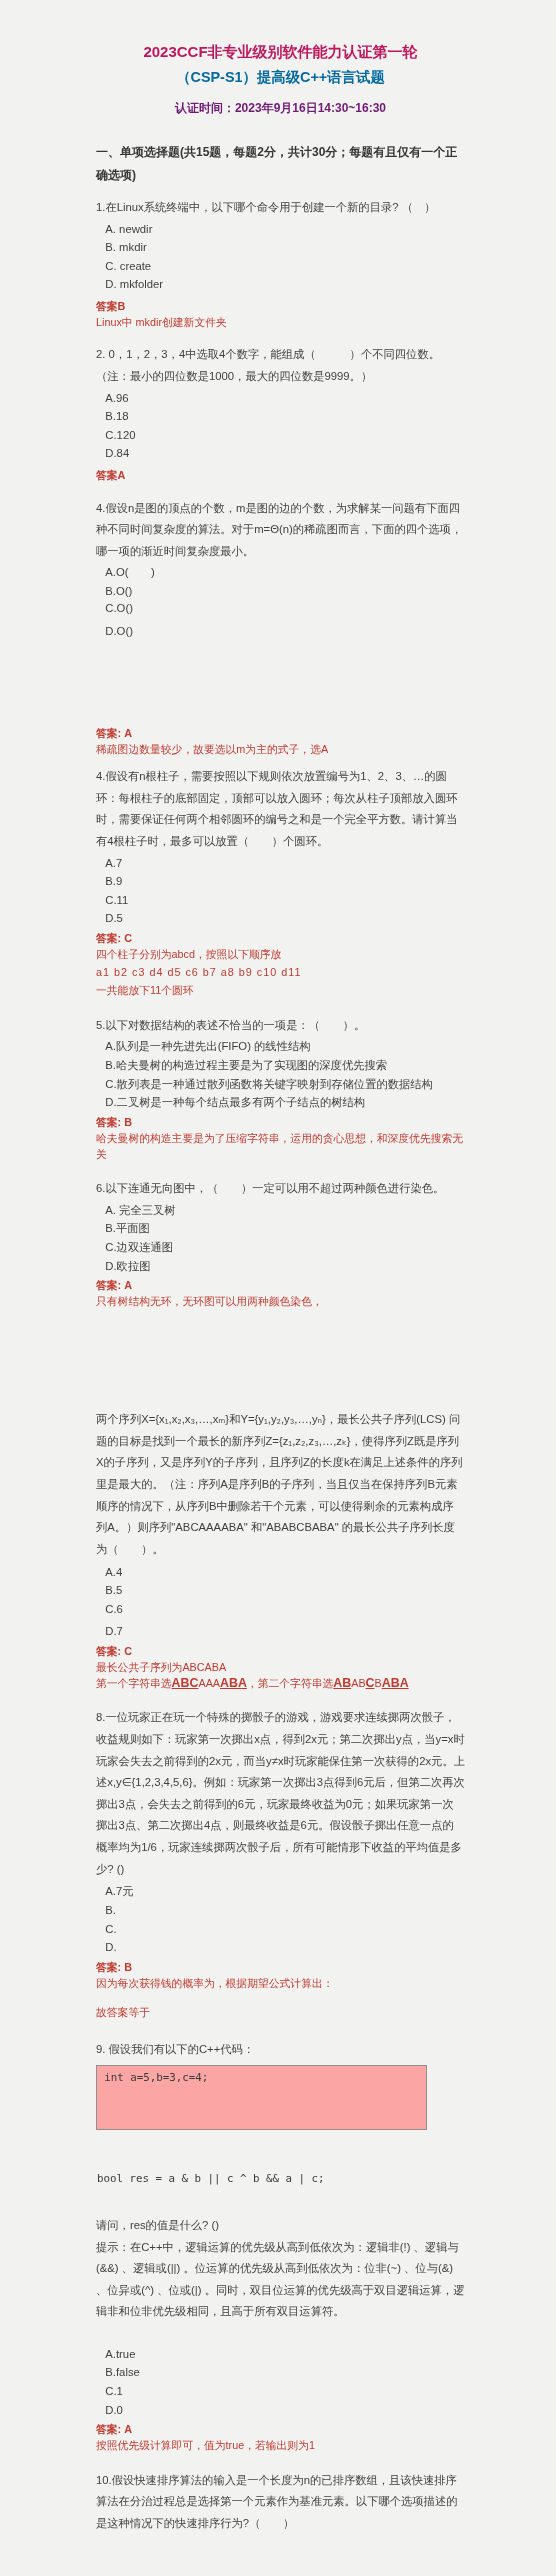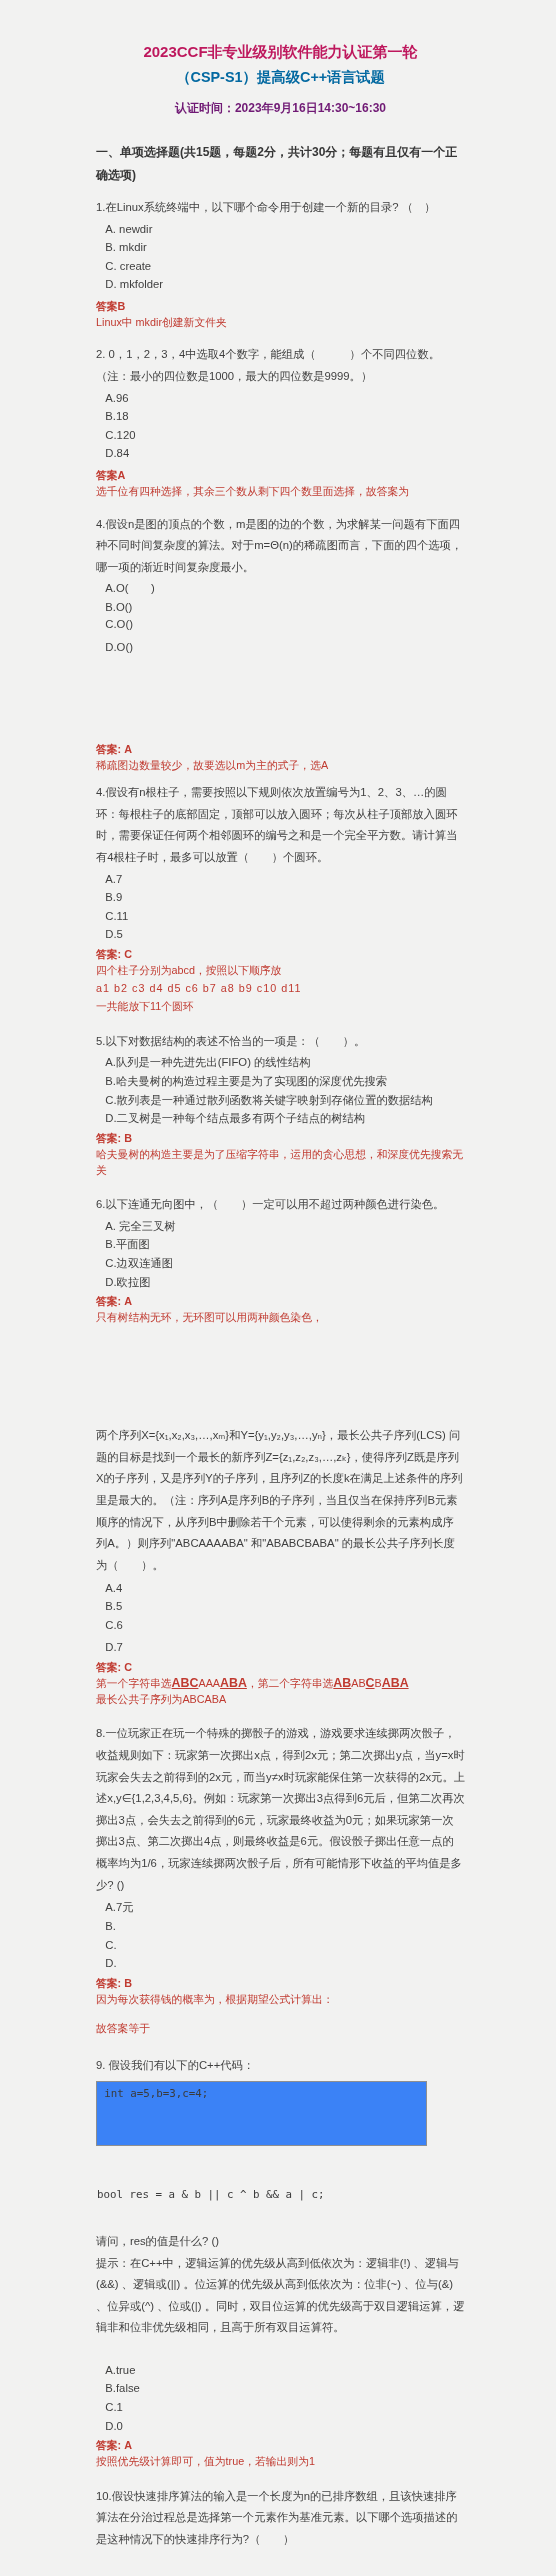--- a/index.html
+++ b/index.html
@@ -29,21 +29,21 @@
   .opt.tight{margin-top:-2.1px;margin-bottom:1px;}
   .ans{font-size:10.8px;line-height:16px;font-weight:700;color:#c03a30;margin:0;}
   .expl{font-size:10.8px;line-height:16px;color:#c03a30;margin:0;}
   .expl.sp{letter-spacing:1px;margin:2.1px 0;}
   .expl .u{font-weight:700;text-decoration:underline;font-size:12.4px;}
   .codebox{
     margin-top:5.2px;
     width:315px;
     height:54px;
     border:1px solid #8f8f8f;
-    background:#3b82f6;
+    background:#fca5a5;
     padding:4.1px 7.2px;
   }
   .code,.codeline{
     font-family:"DejaVu Sans Mono","Liberation Mono",monospace;
     font-size:10.8px;line-height:16.5px;margin:0;color:#3b3b3b;
   }
   .codeline{margin-left:1px;}
   .gap{width:100%;}
 </style>
 </head>
@@ -62,21 +62,20 @@
         <div class="opt">C. create</div>
         <div class="opt">D. mkfolder</div>
         <div class="ans" style="margin-top: 5.2px;">答案B</div>
         <div class="expl">Linux中 mkdir创建新文件夹</div>
         <div class="q" style="margin-top: 14.4px;">2. 0，1，2，3，4中选取4个数字，能组成（　　　）个不同四位数。（注：最小的四位数是1000，最大的四位数是9999。）</div>
         <div class="opt">A.96</div>
         <div class="opt">B.18</div>
         <div class="opt">C.120</div>
         <div class="opt">D.84</div>
         <div class="ans" style="margin-top: 5.2px;">答案A</div>
-        <div class="expl">选千位有四种选择，其余三个数从剩下四个数里面选择，故答案为</div>
         <div class="q" style="margin-top: 14.4px;">4.假设n是图的顶点的个数，m是图的边的个数，为求解某一问题有下面四种不同时间复杂度的算法。对于m=Θ(n)的稀疏图而言，下面的四个选项，哪一项的渐近时间复杂度最小。</div>
         <div class="opt">A.O(　　)</div>
         <div class="opt">B.O()</div>
         <div class="opt tight">C.O()</div>
         <div class="opt" style="margin-top: 8.2px;">D.O()</div>
         <div class="gap" style="height: 82px;"></div>
         <div class="ans">答案: A</div>
         <div class="expl">稀疏图边数量较少，故要选以m为主的式子，选A</div>
         <div class="q" style="margin-top: 9.3px;">4.假设有n根柱子，需要按照以下规则依次放置编号为1、2、3、…的圆环：每根柱子的底部固定，顶部可以放入圆环；每次从柱子顶部放入圆环时，需要保证任何两个相邻圆环的编号之和是一个完全平方数。请计算当有4根柱子时，最多可以放置（　　）个圆环。</div>
         <div class="opt">A.7</div>
@@ -101,22 +100,22 @@
         <div class="opt">D.欧拉图</div>
         <div class="ans">答案: A</div>
         <div class="expl">只有树结构无环，无环图可以用两种颜色染色，</div>
         <div class="gap" style="height: 100px;"></div>
         <div class="q">两个序列X={x₁,x₂,x₃,…,xₘ}和Y={y₁,y₂,y₃,…,yₙ}，最长公共子序列(LCS) 问题的目标是找到一个最长的新序列Z={z₁,z₂,z₃,…,zₖ}，使得序列Z既是序列X的子序列，又是序列Y的子序列，且序列Z的长度k在满足上述条件的序列里是最大的。（注：序列A是序列B的子序列，当且仅当在保持序列B元素顺序的情况下，从序列B中删除若干个元素，可以使得剩余的元素构成序列A。）则序列"ABCAAAABA" 和"ABABCBABA" 的最长公共子序列长度为（　　）。</div>
         <div class="opt" style="margin-top: 4.1px;">A.4</div>
         <div class="opt">B.5</div>
         <div class="opt">C.6</div>
         <div class="opt" style="margin-top: 7.2px;">D.7</div>
         <div class="ans">答案: C</div>
+        <div class="expl">最长公共子序列为ABCABA</div>
         <div class="expl"><span>第一个字符串选</span><span class="u">ABC</span><span>AAA</span><span class="u">ABA</span><span>，第二个字符串选</span><span class="u">AB</span><span>AB</span><span class="u">C</span><span>B</span><span class="u">ABA</span></div>
-        <div class="expl">最长公共子序列为ABCABA</div>
         <div class="q" style="margin-top: 16.5px;">8.一位玩家正在玩一个特殊的掷骰子的游戏，游戏要求连续掷两次骰子，收益规则如下：玩家第一次掷出x点，得到2x元；第二次掷出y点，当y=x时玩家会失去之前得到的2x元，而当y≠x时玩家能保住第一次获得的2x元。上述x,y∈{1,2,3,4,5,6}。例如：玩家第一次掷出3点得到6元后，但第二次再次掷出3点，会失去之前得到的6元，玩家最终收益为0元；如果玩家第一次掷出3点、第二次掷出4点，则最终收益是6元。假设骰子掷出任意一点的概率均为1/6，玩家连续掷两次骰子后，所有可能情形下收益的平均值是多少? ()</div>
         <div class="opt" style="margin-top: 4.1px;">A.7元</div>
         <div class="opt">B.</div>
         <div class="opt">C.</div>
         <div class="opt">D.</div>
         <div class="ans">答案: B</div>
         <div class="expl">因为每次获得钱的概率为，根据期望公式计算出：</div>
         <div class="gap" style="height: 13.4px;"></div>
         <div class="expl">故答案等于</div>
         <div class="q" style="margin-top: 18.5px;">9. 假设我们有以下的C++代码：</div>

